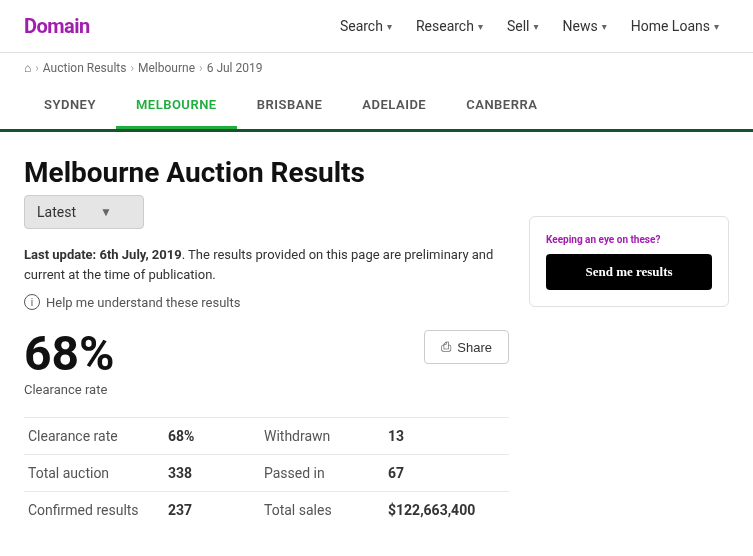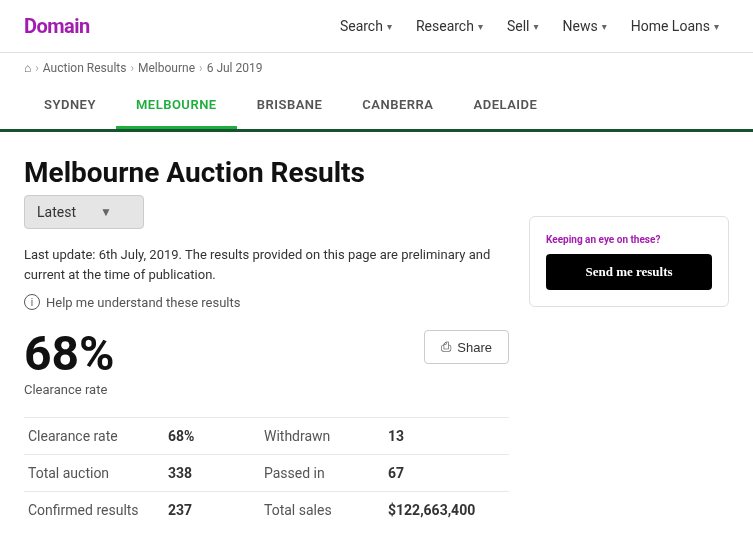--- a/index.html
+++ b/index.html
@@ -30,21 +30,21 @@
     .page-title { font-size: 28px; font-weight: 700; color: #111; margin-bottom: 6px; }
     .page-subtitle { font-size: 14px; color: #555; margin-bottom: 16px; }
 
     
     .dropdown-wrap { margin-bottom: 16px; }
     .dropdown { border: 1px solid #ccc; border-radius: 4px; padding: 8px 12px; font-size: 14px; color: #333; background: #e5e5e5; display: inline-flex; align-items: center; gap: 24px; cursor: pointer; min-width: 120px; }
     .dropdown-arrow { color: #666; font-size: 12px; }
 
     
     .update-notice { font-size: 13px; color: #333; margin-bottom: 10px; line-height: 1.5; }
-    .update-notice strong { font-weight: 400; }
+    .update-notice strong { font-weight: 700; }
 
     
     .help-link { display: flex; align-items: center; gap: 6px; font-size: 13px; color: #555; cursor: pointer; margin-bottom: 20px; }
     .help-icon { width: 16px; height: 16px; border: 1px solid #555; border-radius: 50%; display: flex; align-items: center; justify-content: center; font-size: 10px; color: #555; flex-shrink: 0; }
 
     
     .clearance-section { display: flex; align-items: flex-start; justify-content: space-between; margin-bottom: 20px; }
     .clearance-rate-big { font-size: 48px; font-weight: 700; color: #111; line-height: 1; }
     .clearance-label { font-size: 13px; color: #555; margin-top: 4px; }
     .share-btn { display: flex; align-items: center; gap: 6px; padding: 8px 16px; border: 1px solid #ccc; border-radius: 4px; font-size: 13px; color: #333; cursor: pointer; background: #fff; height: fit-content; }
@@ -102,22 +102,22 @@
   <span class="breadcrumb-sep">›</span>
   <a href="#">Melbourne</a>
   <span class="breadcrumb-sep">›</span>
   <span>6 Jul 2019</span>
 </div>
 
 <div class="city-tabs">
   <div class="city-tab">SYDNEY</div>
   <div class="city-tab active">MELBOURNE</div>
   <div class="city-tab">BRISBANE</div>
+  <div class="city-tab">ADELAIDE</div>
   <div class="city-tab">CANBERRA</div>
-  <div class="city-tab">ADELAIDE</div>
 </div>
 
 <div class="main">
   <div class="content">
 
     <h1 class="page-title">Melbourne Auction Results</h1>
 
     <div class="dropdown-wrap">
       <div class="dropdown">
         <span>Latest</span>

